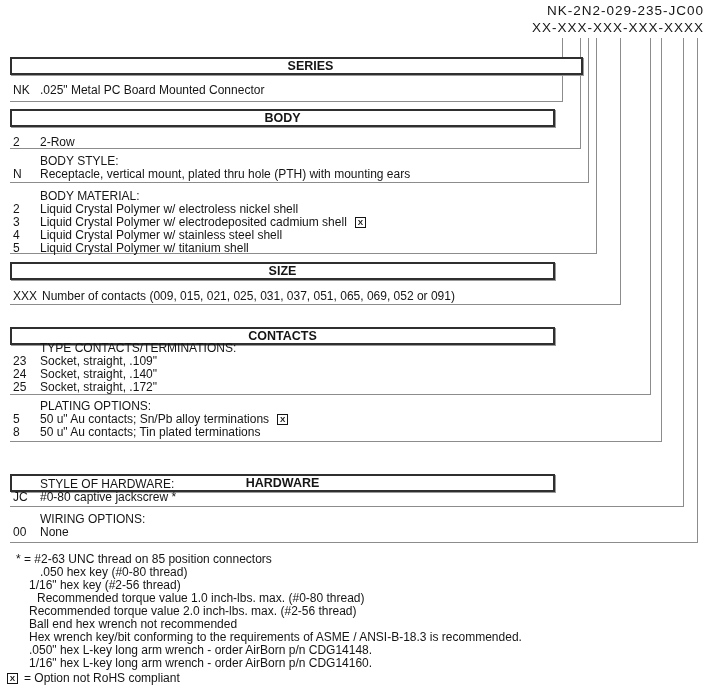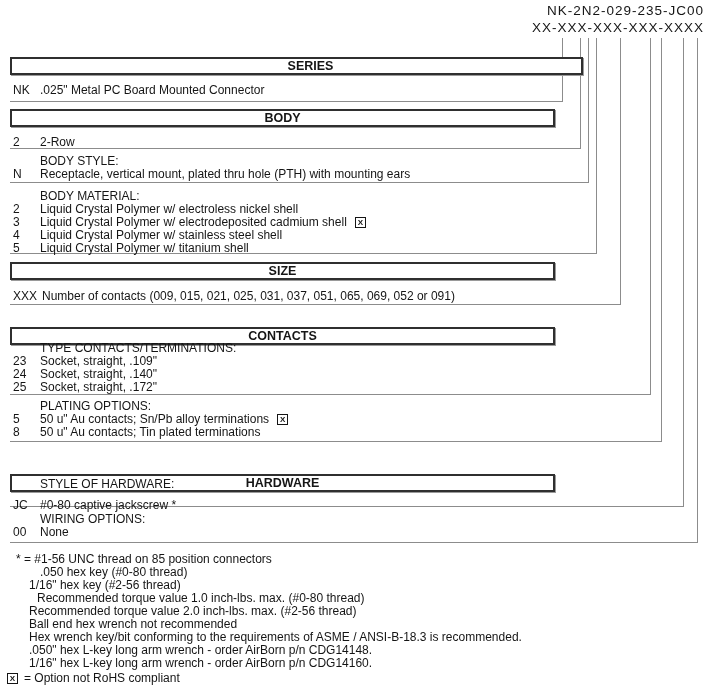--- a/index.html
+++ b/index.html
@@ -108,30 +108,30 @@
   <div class="sublabel" style="top:399px;">PLATING OPTIONS:</div>
   <div class="row" style="top:412px;">
     <span class="code">5</span><span class="desc">50 u" Au contacts; Sn/Pb alloy terminations</span><span class="xbox">X</span>
   </div>
   <div class="row" style="top:425px;">
     <span class="code">8</span><span class="desc">50 u" Au contacts; Tin plated terminations</span>
   </div>
 
   <div class="hbox" style="top:474px;">HARDWARE</div>
   <div class="sublabel" style="top:477px;">STYLE OF HARDWARE:</div>
-  <div class="row" style="top:490px;margin-top:8px;">
+  <div class="row" style="top:490px;">
     <span class="code">JC</span><span class="desc">#0-80 captive jackscrew *</span>
   </div>
 
   <div class="sublabel" style="top:512px;">WIRING OPTIONS:</div>
   <div class="row" style="top:525px;">
     <span class="code">00</span><span class="desc">None</span>
   </div>
 
-  <div class="fnote" style="left:16px;top:552px;">* = #1-56 UNC thread on 85 position connectors</div>
+  <div class="fnote" style="left:16px;top:552px;">* = #2-63 UNC thread on 85 position connectors</div>
   <div class="fnote" style="left:40px;top:565px;">.050 hex key (#0-80 thread)</div>
   <div class="fnote" style="left:29px;top:578px;">1/16" hex key (#2-56 thread)</div>
   <div class="fnote" style="left:29px;top:591px;margin-left:8px;">Recommended torque value 1.0 inch-lbs. max. (#0-80 thread)</div>
   <div class="fnote" style="left:29px;top:604px;">Recommended torque value 2.0 inch-lbs. max. (#2-56 thread)</div>
   <div class="fnote" style="left:29px;top:617px;">Ball end hex wrench not recommended</div>
   <div class="fnote" style="left:29px;top:630px;">Hex wrench key/bit conforming to the requirements of ASME / ANSI-B-18.3 is recommended.</div>
   <div class="fnote" style="left:29px;top:643px;">.050" hex L-key long arm wrench - order AirBorn p/n CDG14148.</div>
   <div class="fnote" style="left:29px;top:656px;">1/16" hex L-key long arm wrench - order AirBorn p/n CDG14160.</div>
 
   <div class="legend">

